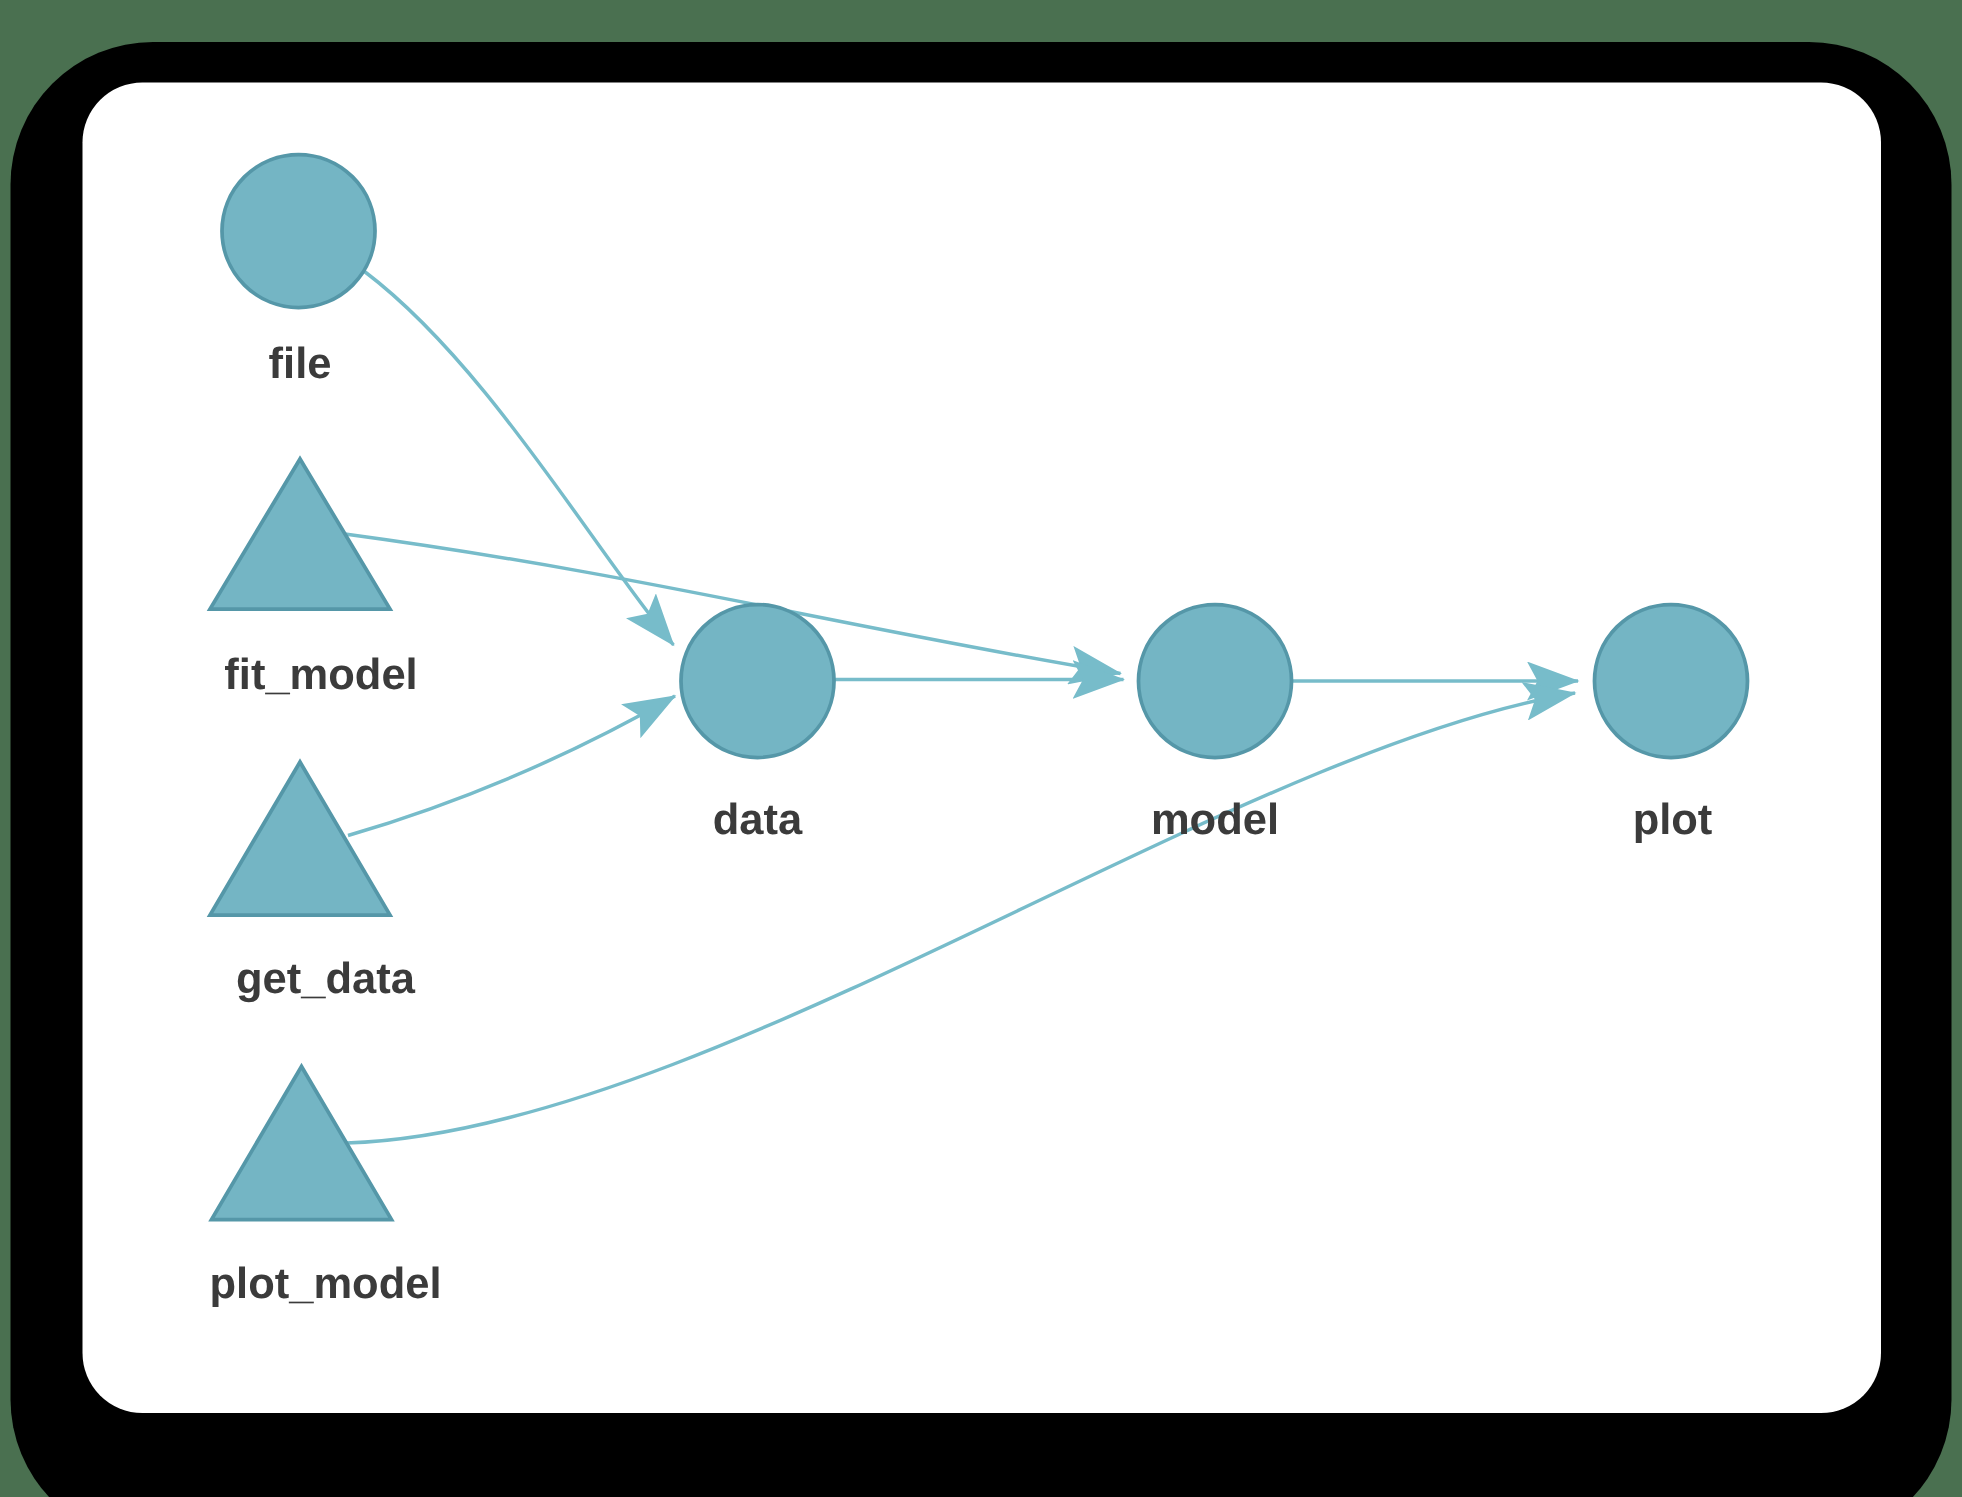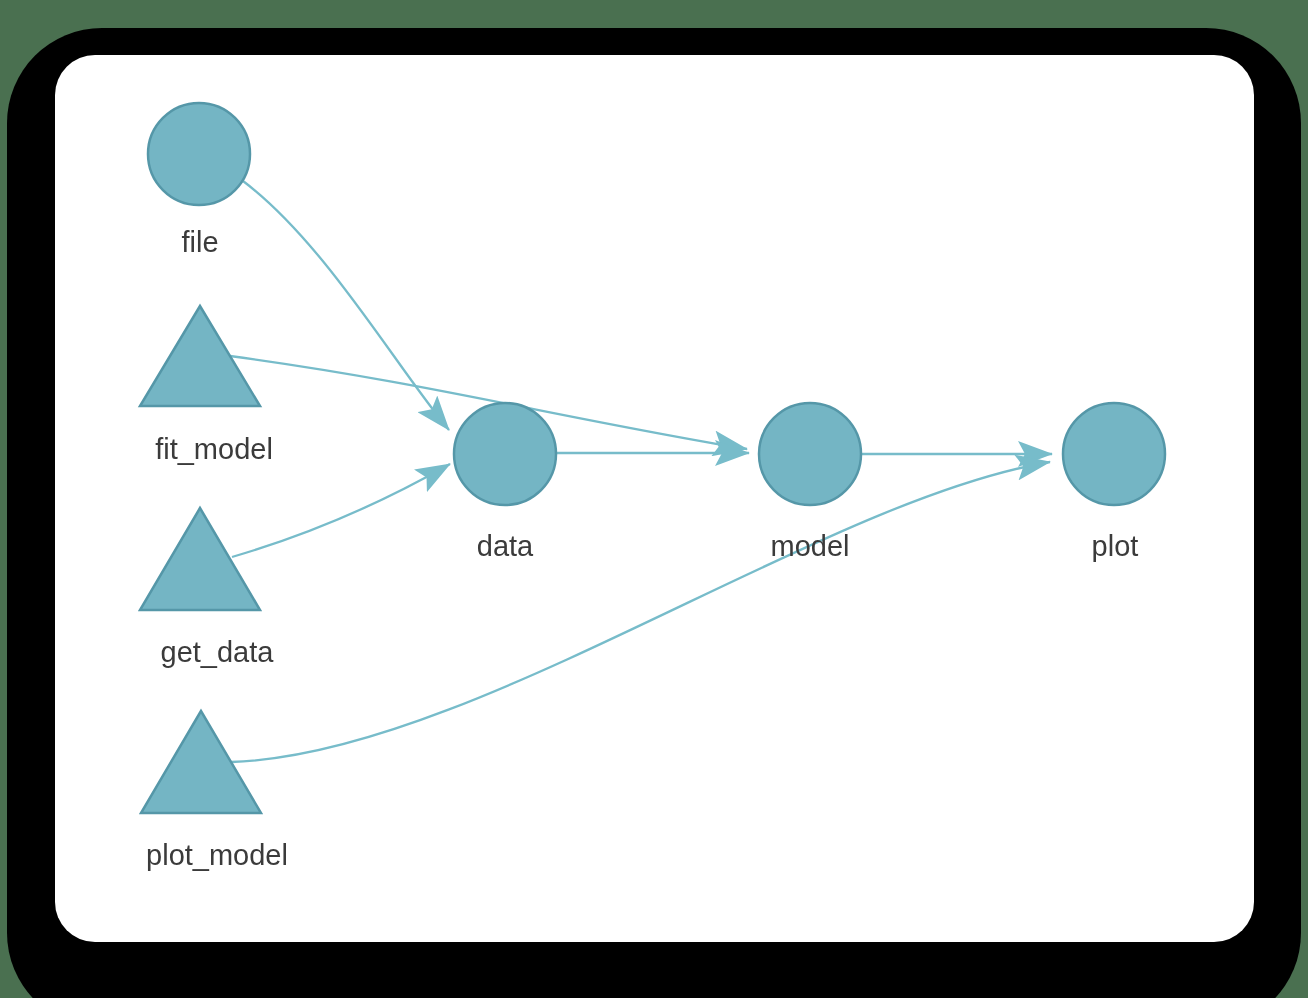--- a/index.html
+++ b/index.html
@@ -6,20 +6,21 @@
   body {
     width: 1308px;
     height: 998px;
     overflow: hidden;
     font-family: "Liberation Sans", sans-serif;
   }
   .stage {
     position: relative;
     width: 1308px;
     height: 998px;
+    font-weight: bold;
   }
   svg { display: block; }
   .node-label {
     font-family: "Liberation Sans", sans-serif;
     font-size: 29px;
   }
   .edge {
     fill: none;
   }
 </style>

